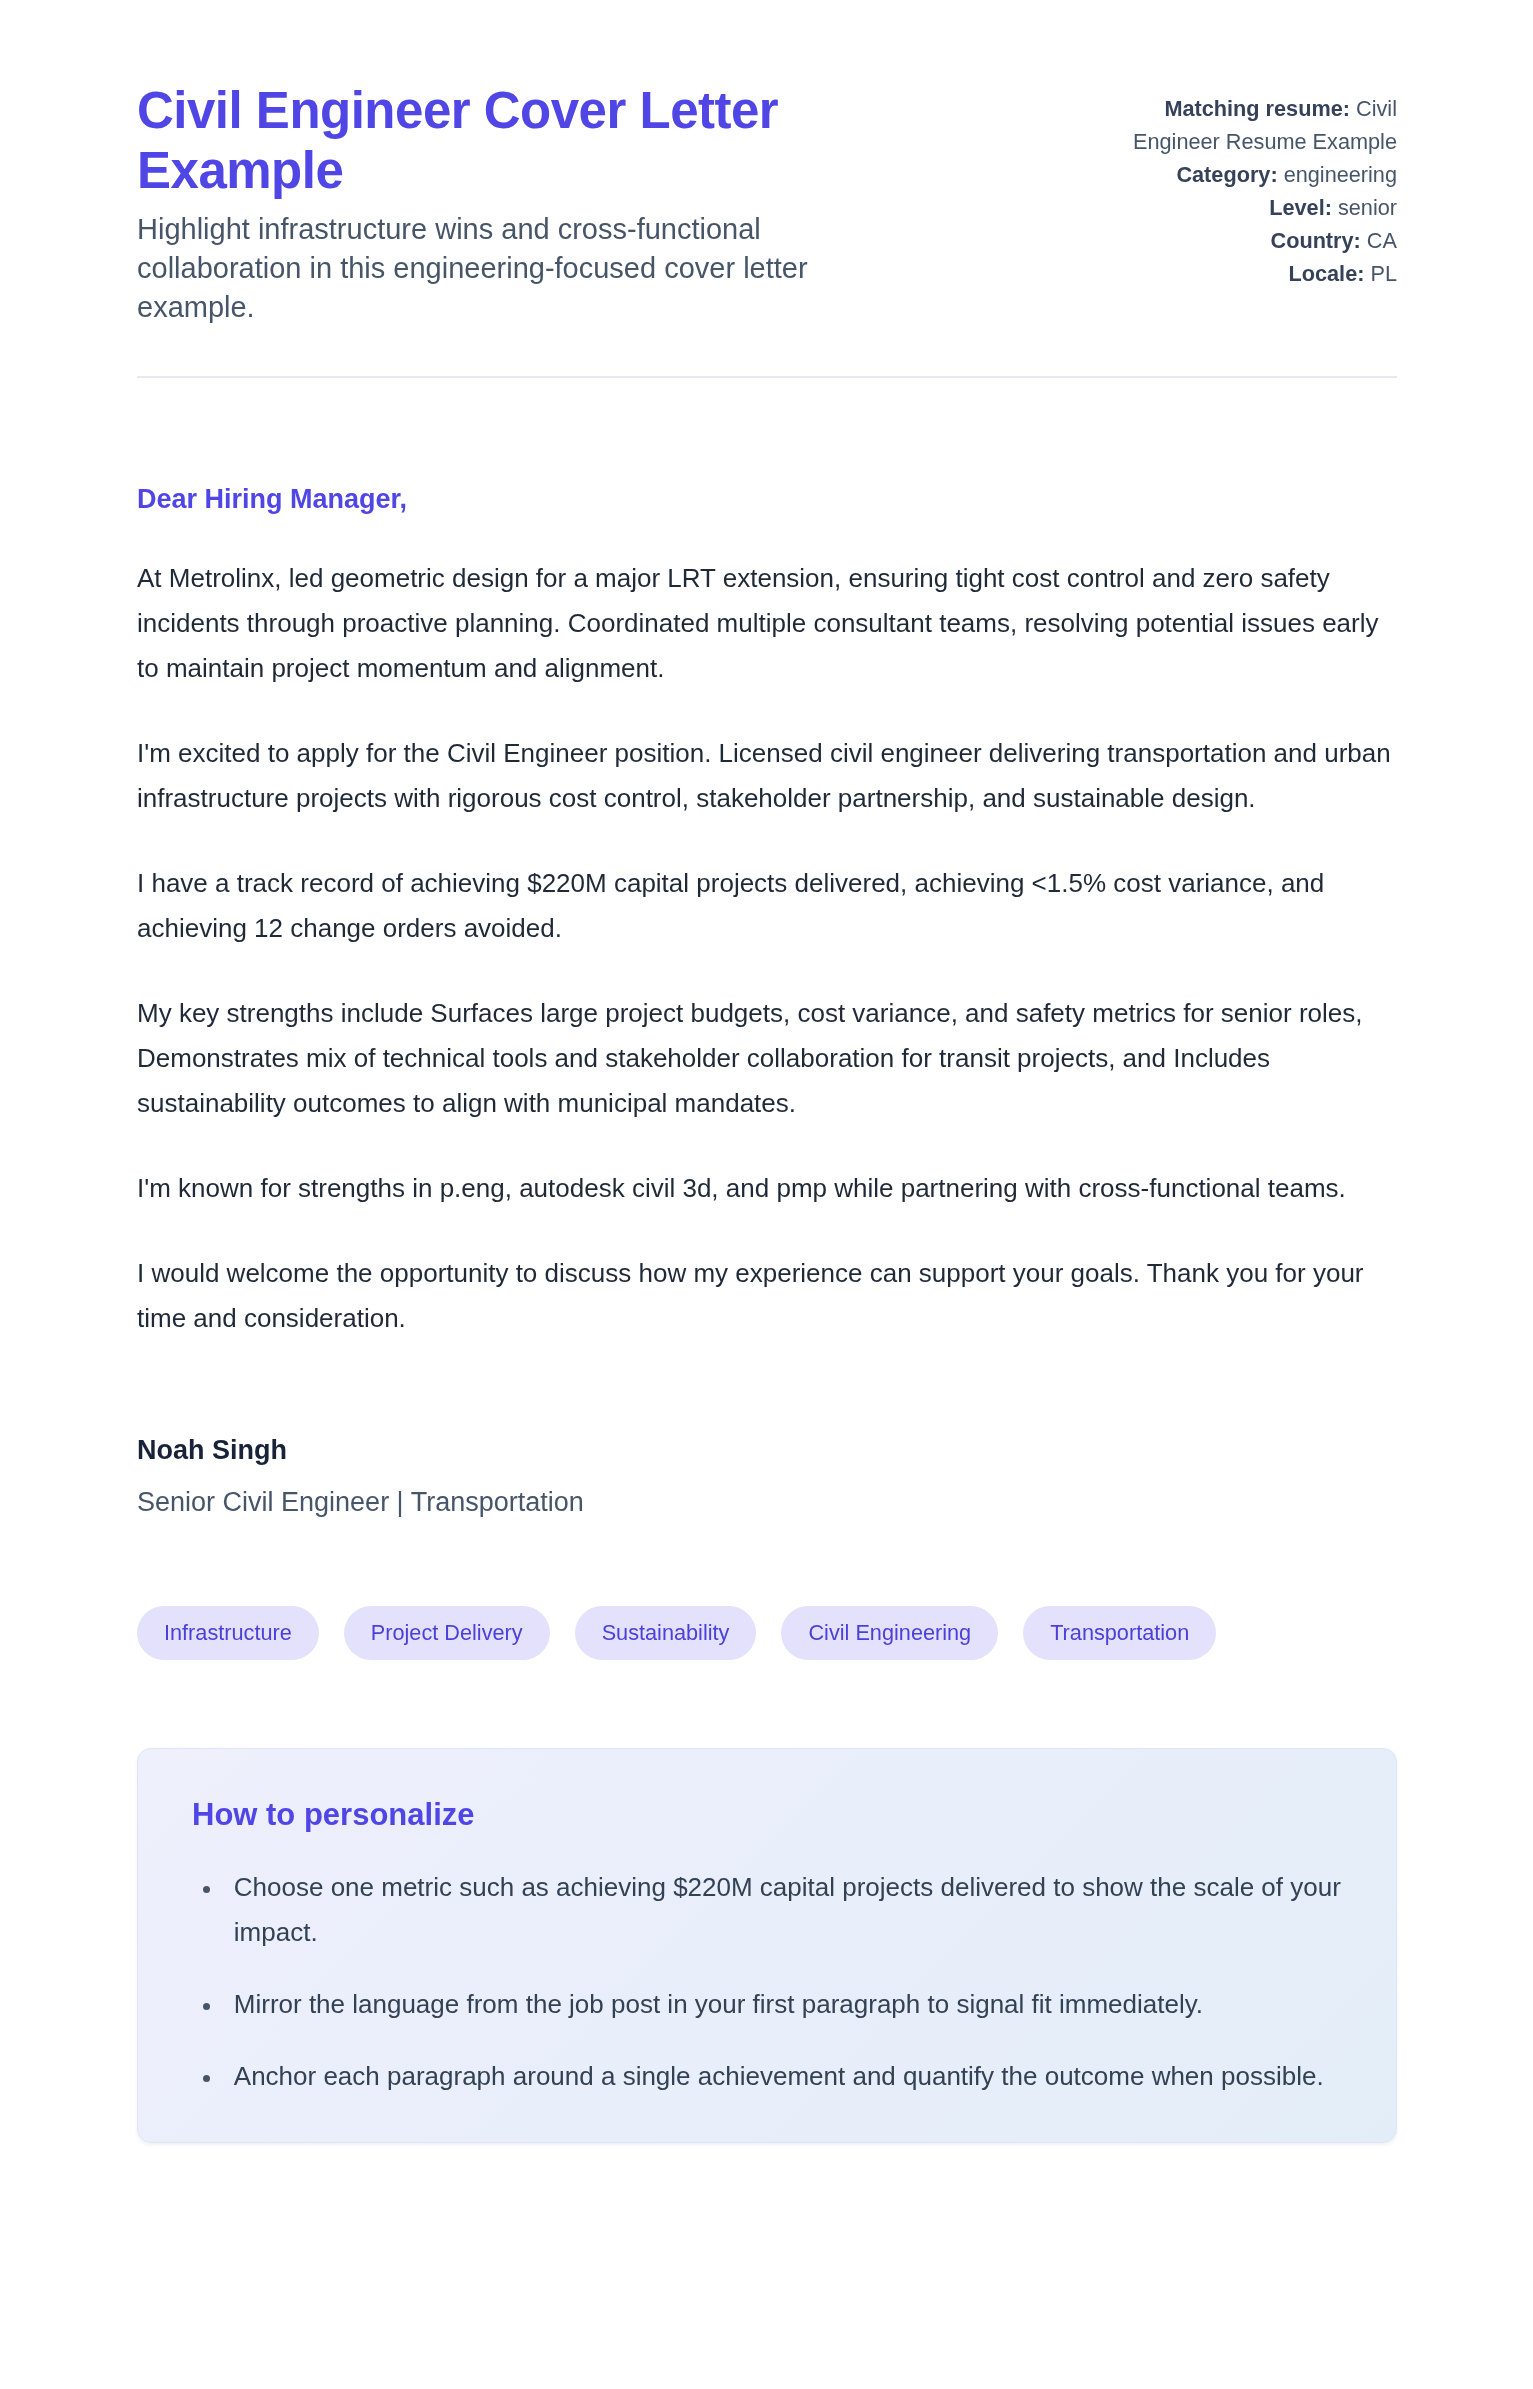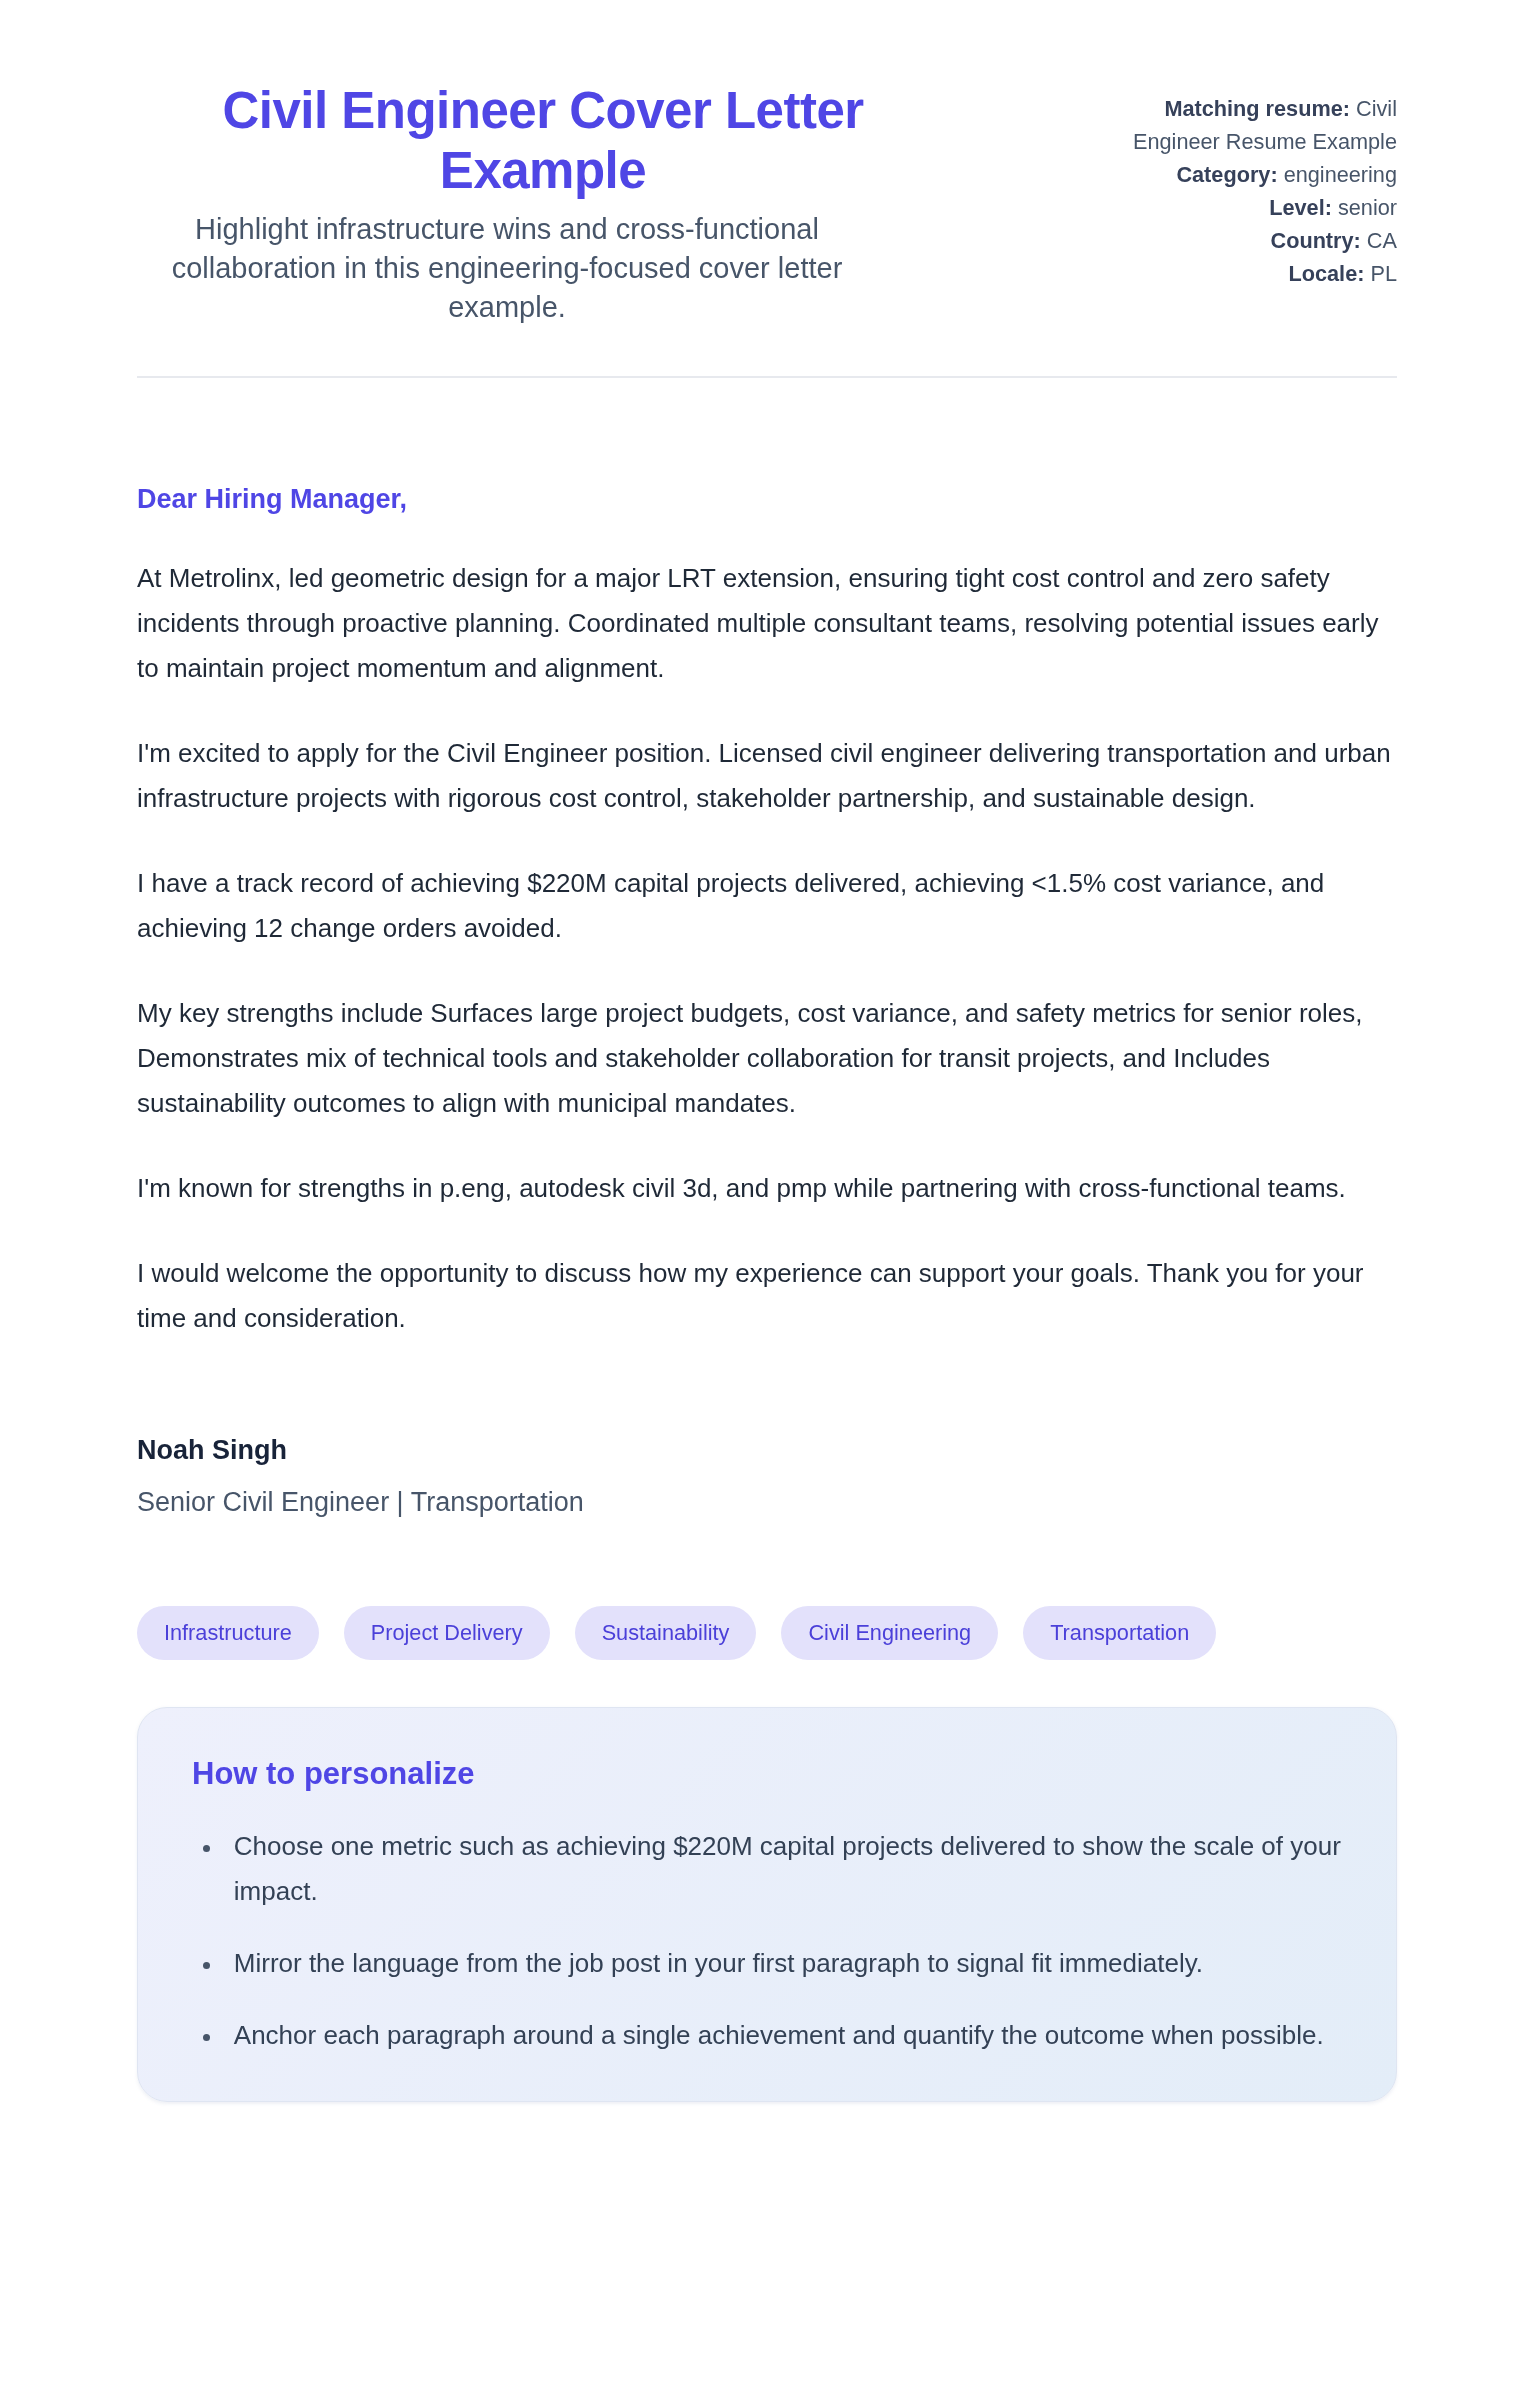--- a/index.html
+++ b/index.html
@@ -34,21 +34,21 @@
     padding: 81px 137px 0 137px;
   }
 
   
   .header {
     display: flex;
     justify-content: space-between;
     align-items: flex-start;
     gap: 63px;
   }
-  .header-left { flex: 1 1 auto; min-width: 0; text-align: center; }
+  .header-left { flex: 1 1 auto; min-width: 0; }
   .page-title {
     margin: 0;
     max-width: 812px;
     font-size: 51px;
     line-height: 60px;
     font-weight: 800;
     letter-spacing: -0.5px;
     color: var(--accent);
   }
   .page-subtitle {
@@ -120,23 +120,23 @@
     border-radius: 9023px;
     background: var(--tag-bg);
     color: var(--tag-text);
     font-size: 21.7px;
     line-height: 25px;
     white-space: nowrap;
   }
 
   
   .personalize {
-    margin-top: 47px;
+    margin-top: 88px;
     padding: 47px 54px 43px 54px;
-    border-radius: 30px;
+    border-radius: 14px;
     border: 0.9px solid var(--box-border);
     background: linear-gradient(135deg, var(--box-bg-start) 0%, var(--box-bg-end) 100%);
     box-shadow: 0 1.8px 3.6px rgba(90, 110, 160, 0.10);
   }
   .personalize-title {
     margin: 0;
     font-size: 31px;
     line-height: 38px;
     font-weight: 800;
     color: var(--accent);

